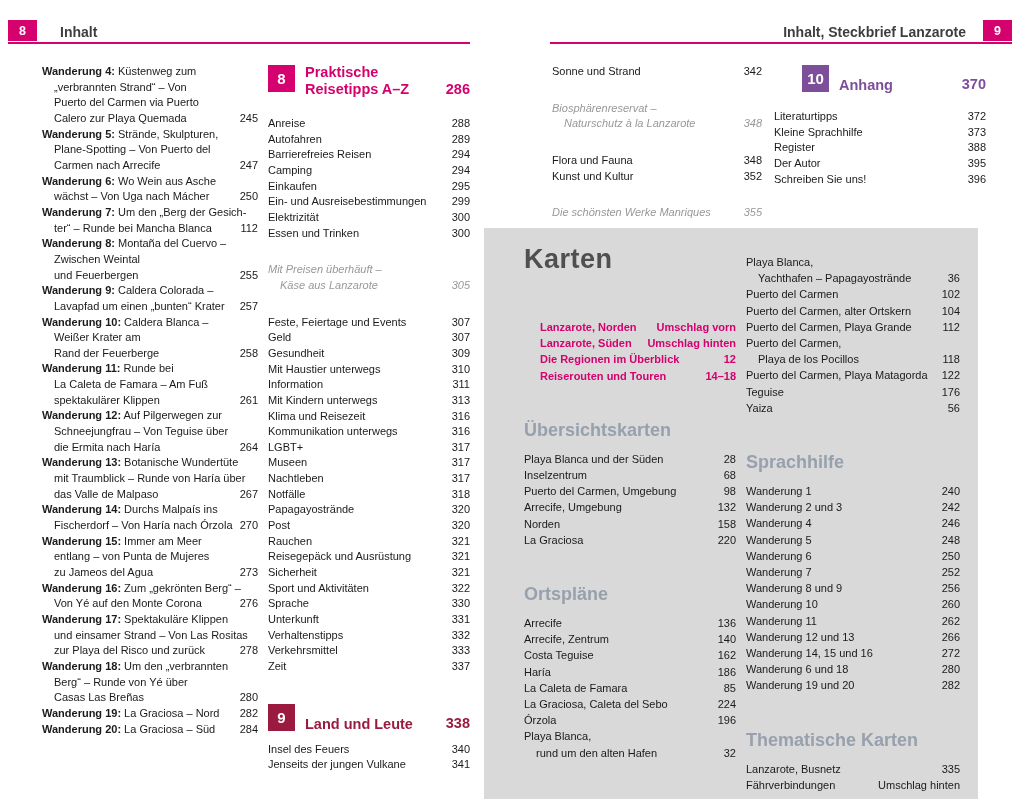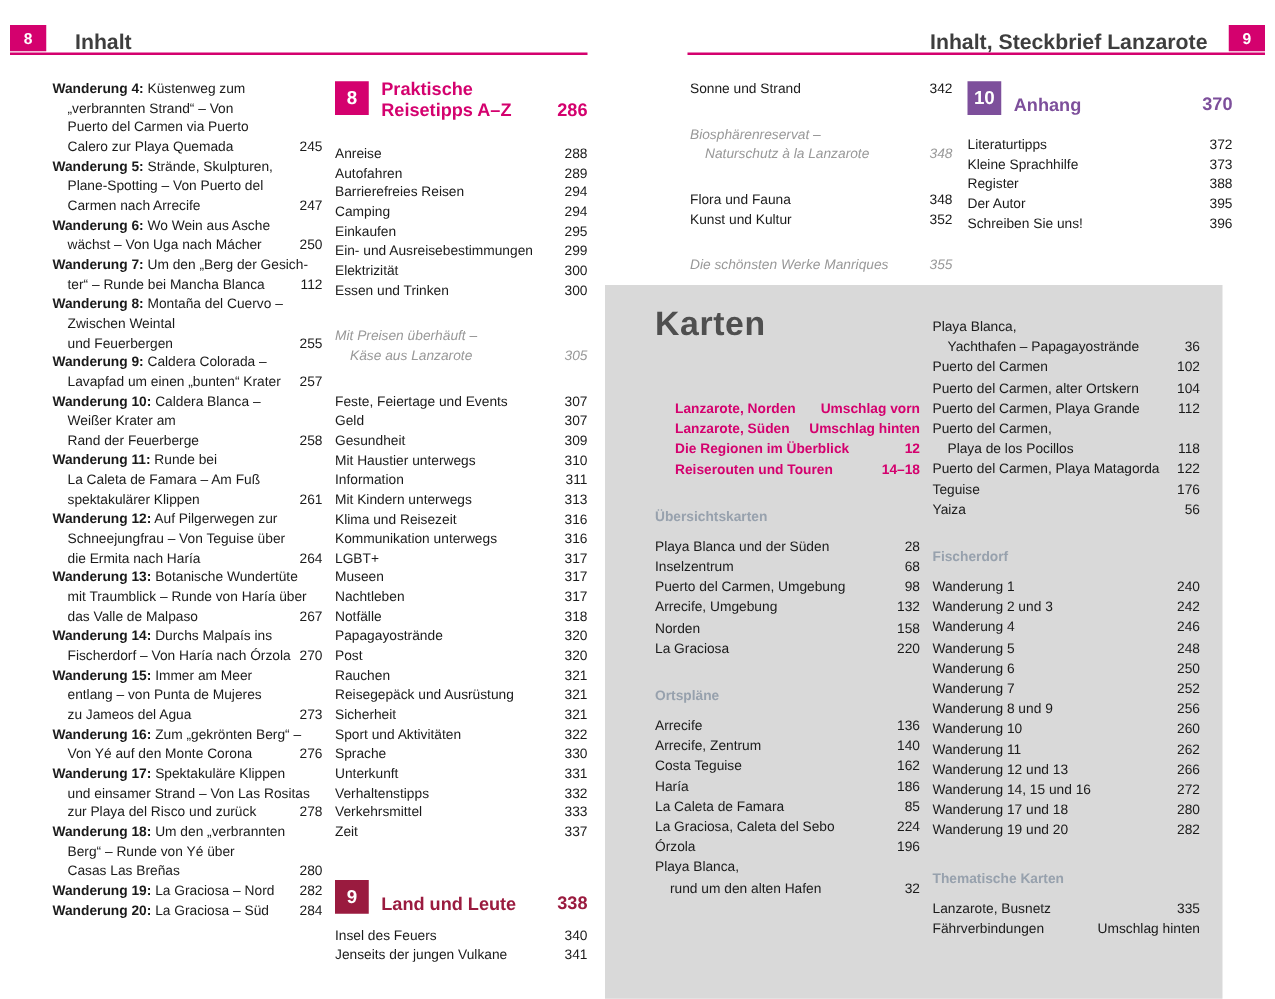--- a/index.html
+++ b/index.html
@@ -15,21 +15,21 @@
 
   
   .tab {
     position:absolute; top:20px; width:29px; height:21px;
     background:var(--accent_pink,#d4016e); color:#fff;
     font-weight:bold; font-size:12.5px;
     display:flex; align-items:center; justify-content:center;
   }
   .tab.left { left:8px; }
   .tab.right { left:983px; }
-  .htitle { position:absolute; top:24px; font-weight:bold; font-size:17px; color:#3e3e3e; }
+  .htitle { position:absolute; top:24px; font-weight:bold; font-size:14px; color:#3e3e3e; }
   .htitle.left { left:60px; }
   .htitle.right { right:54px; }
   .hrule { position:absolute; top:42px; height:2px; background:var(--accent_pink,#d4016e); }
   .hrule.left { left:8px; width:462px; }
   .hrule.right { left:550px; width:462px; }
 
   
   .col1 { position:absolute; left:42px;  top:64px; width:216px; }
   .col2 { position:absolute; left:268px; top:64px; width:202px; }
   .col3 { position:absolute; left:552px; top:64px; width:210px; }
@@ -57,33 +57,33 @@
   .chap .ctitle { margin-left:37px; font-weight:bold; font-size:14.5px; line-height:17px; white-space:pre-line; }
   .chap .cpage  { position:absolute; right:0; bottom:1px; font-weight:bold; font-size:14.5px; }
   .chap.single { height:29px; }
   .chap.single .ctitle { padding-top:13px; line-height:16px; }
   .c8 { margin-bottom:18px; }
   .c8 .num { background:var(--accent_pink,#d4016e); }
   .c8 .ctitle, .c8 .cpage { color:var(--accent_pink,#d4016e); }
   .c9 { margin-top:28px; margin-bottom:10px; }
   .c9 .num { background:var(--chapter9_red,#9a1b3f); }
   .c9 .ctitle, .c9 .cpage { color:var(--chapter9_red,#9a1b3f); }
-  .c10 { margin-bottom:16px; }
+  .c10 { margin-bottom:16px;margin-left:28px; }
   .c10 .num { background:var(--chapter10_purple,#7d4f9b); }
   .c10 .ctitle, .c10 .cpage { color:var(--chapter10_purple,#7d4f9b); }
 
   
   .graybox {
     position:absolute; left:484px; top:228px; width:494px; height:687px;
     background:var(--maps_panel_bg,#d9d9d9);
   }
   .kleft  { position:absolute; left:40px;  top:16px; width:212px; }
   .kright { position:absolute; left:262px; top:26px; width:214px; }
   .ktitle { font-size:27px; font-weight:bold; color:#4f4f4f; letter-spacing:0.5px; margin-bottom:44px; }
-  .boxhdr { font-size:11px; font-weight:bold; color:var(--maps_header_gray,#97a1ad); margin:24px 0 10px; }
+  .boxhdr { font-size:18px; font-weight:bold; color:var(--maps_header_gray,#97a1ad); margin:36px 0 10px; }
   .graybox .entry { line-height:16.2px; }
 </style>
 </head>
 <body>
 
 <div class="sheet">
 
   <div class="tab left">8</div>
   <div class="htitle left">Inhalt</div>
   <div class="hrule left"></div>
@@ -263,35 +263,35 @@
 Yachthafen – Papagayostrände</span><span class="pg">36</span></div>
           <div class="entry"><span class="t">Puerto del Carmen</span><span class="pg">102</span></div>
           <div class="entry"><span class="t">Puerto del Carmen, alter Ortskern</span><span class="pg">104</span></div>
           <div class="entry"><span class="t">Puerto del Carmen, Playa Grande</span><span class="pg">112</span></div>
           <div class="entry"><span class="t">Puerto del Carmen,
 Playa de los Pocillos</span><span class="pg">118</span></div>
           <div class="entry"><span class="t">Puerto del Carmen, Playa Matagorda</span><span class="pg">122</span></div>
           <div class="entry"><span class="t">Teguise</span><span class="pg">176</span></div>
           <div class="entry"><span class="t">Yaiza</span><span class="pg">56</span></div>
         </div>
-      <div class="boxhdr">Fischerdorf</div>
+      <div class="boxhdr">Sprachhilfe</div>
       <div>
 
       <div class="entry"><span class="t">Wanderung 1</span><span class="pg">240</span></div>
           <div class="entry"><span class="t">Wanderung 2 und 3</span><span class="pg">242</span></div>
           <div class="entry"><span class="t">Wanderung 4</span><span class="pg">246</span></div>
           <div class="entry"><span class="t">Wanderung 5</span><span class="pg">248</span></div>
           <div class="entry"><span class="t">Wanderung 6</span><span class="pg">250</span></div>
           <div class="entry"><span class="t">Wanderung 7</span><span class="pg">252</span></div>
           <div class="entry"><span class="t">Wanderung 8 und 9</span><span class="pg">256</span></div>
           <div class="entry"><span class="t">Wanderung 10</span><span class="pg">260</span></div>
           <div class="entry"><span class="t">Wanderung 11</span><span class="pg">262</span></div>
           <div class="entry"><span class="t">Wanderung 12 und 13</span><span class="pg">266</span></div>
           <div class="entry"><span class="t">Wanderung 14, 15 und 16</span><span class="pg">272</span></div>
-          <div class="entry"><span class="t">Wanderung 17 und 18</span><span class="pg">280</span></div>
+          <div class="entry"><span class="t">Wanderung 6 und 18</span><span class="pg">280</span></div>
           <div class="entry"><span class="t">Wanderung 19 und 20</span><span class="pg">282</span></div>
         </div>
       <div class="boxhdr">Thematische Karten</div>
       <div>
 
       <div class="entry"><span class="t">Lanzarote, Busnetz</span><span class="pg">335</span></div>
           <div class="entry"><span class="t">Fährverbindungen</span><span class="pg">Umschlag hinten</span></div>
         </div>
     </div>
   </div>

